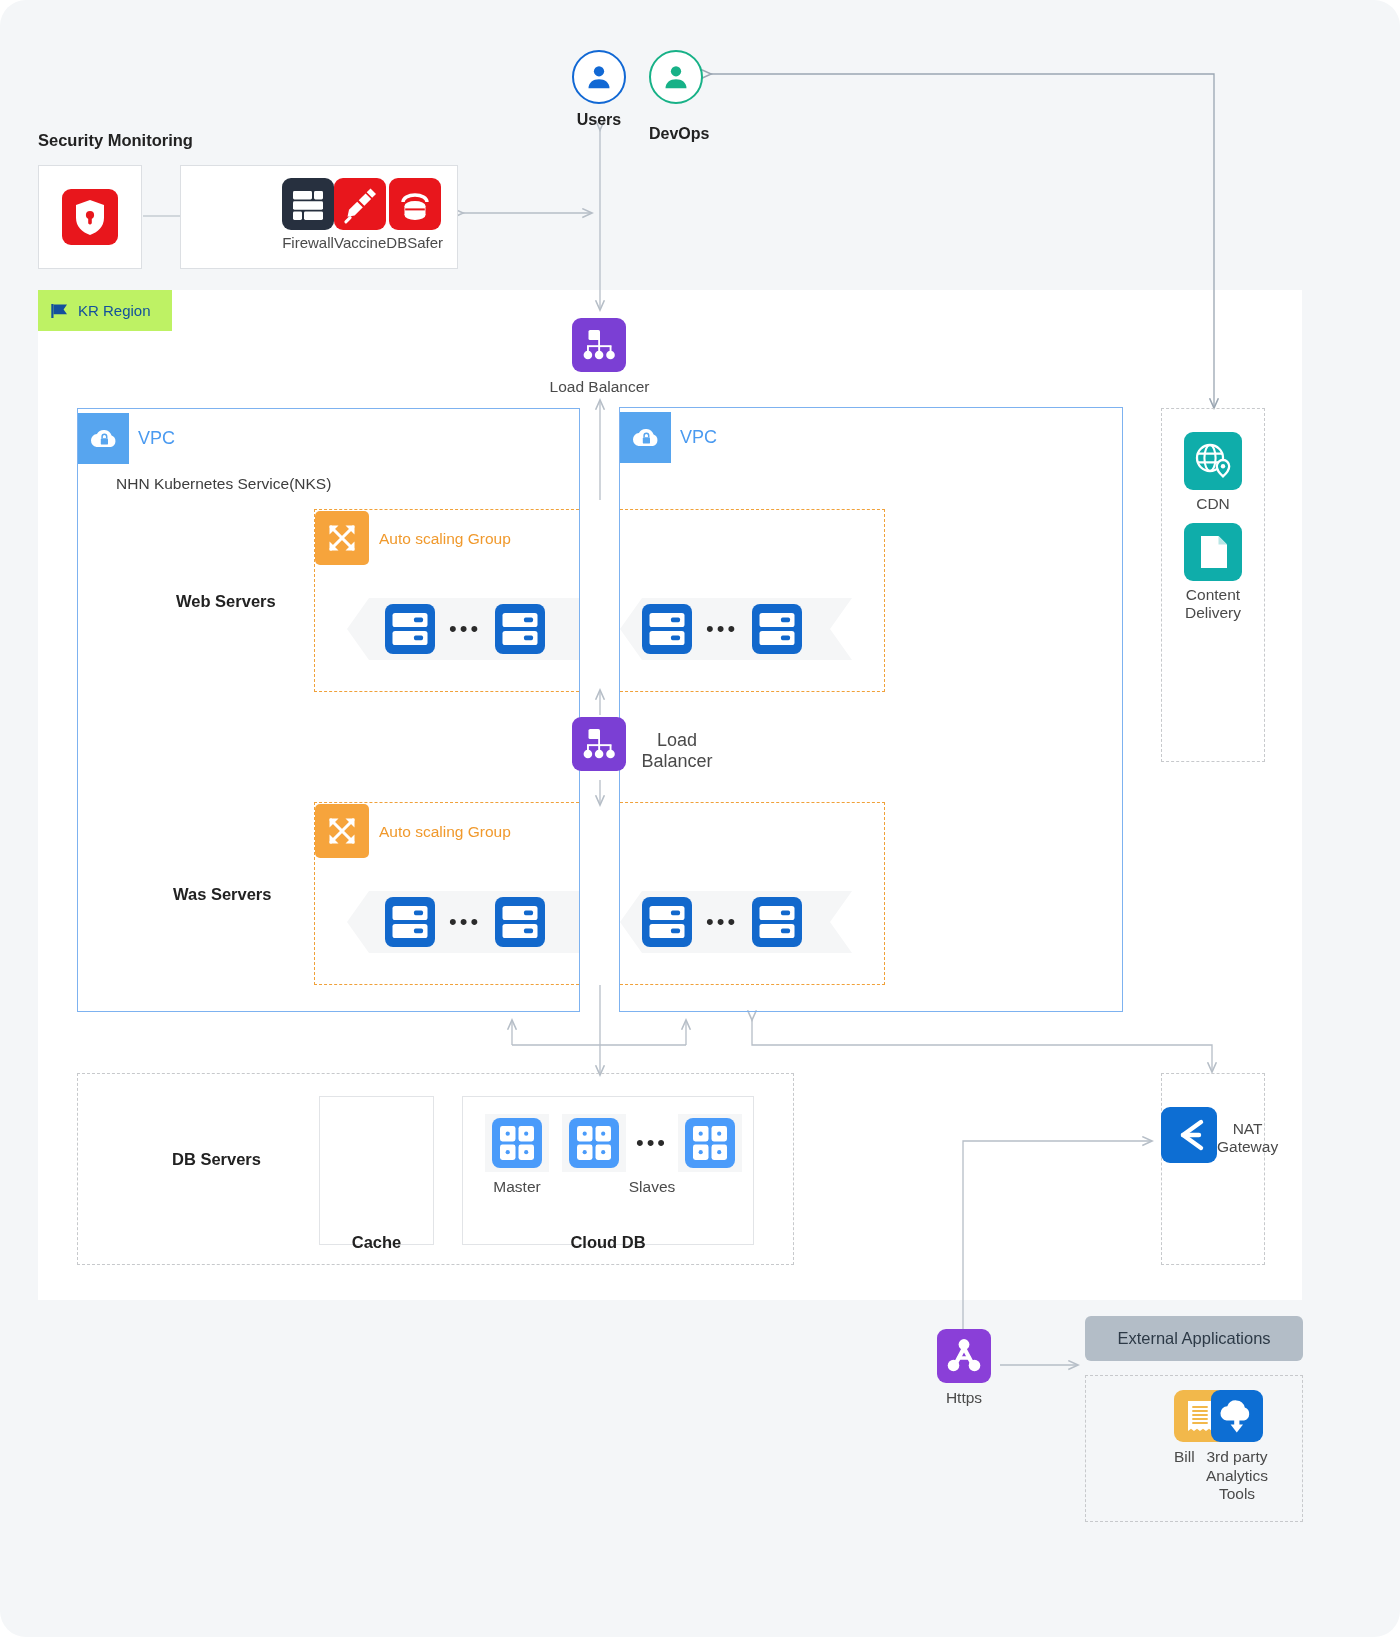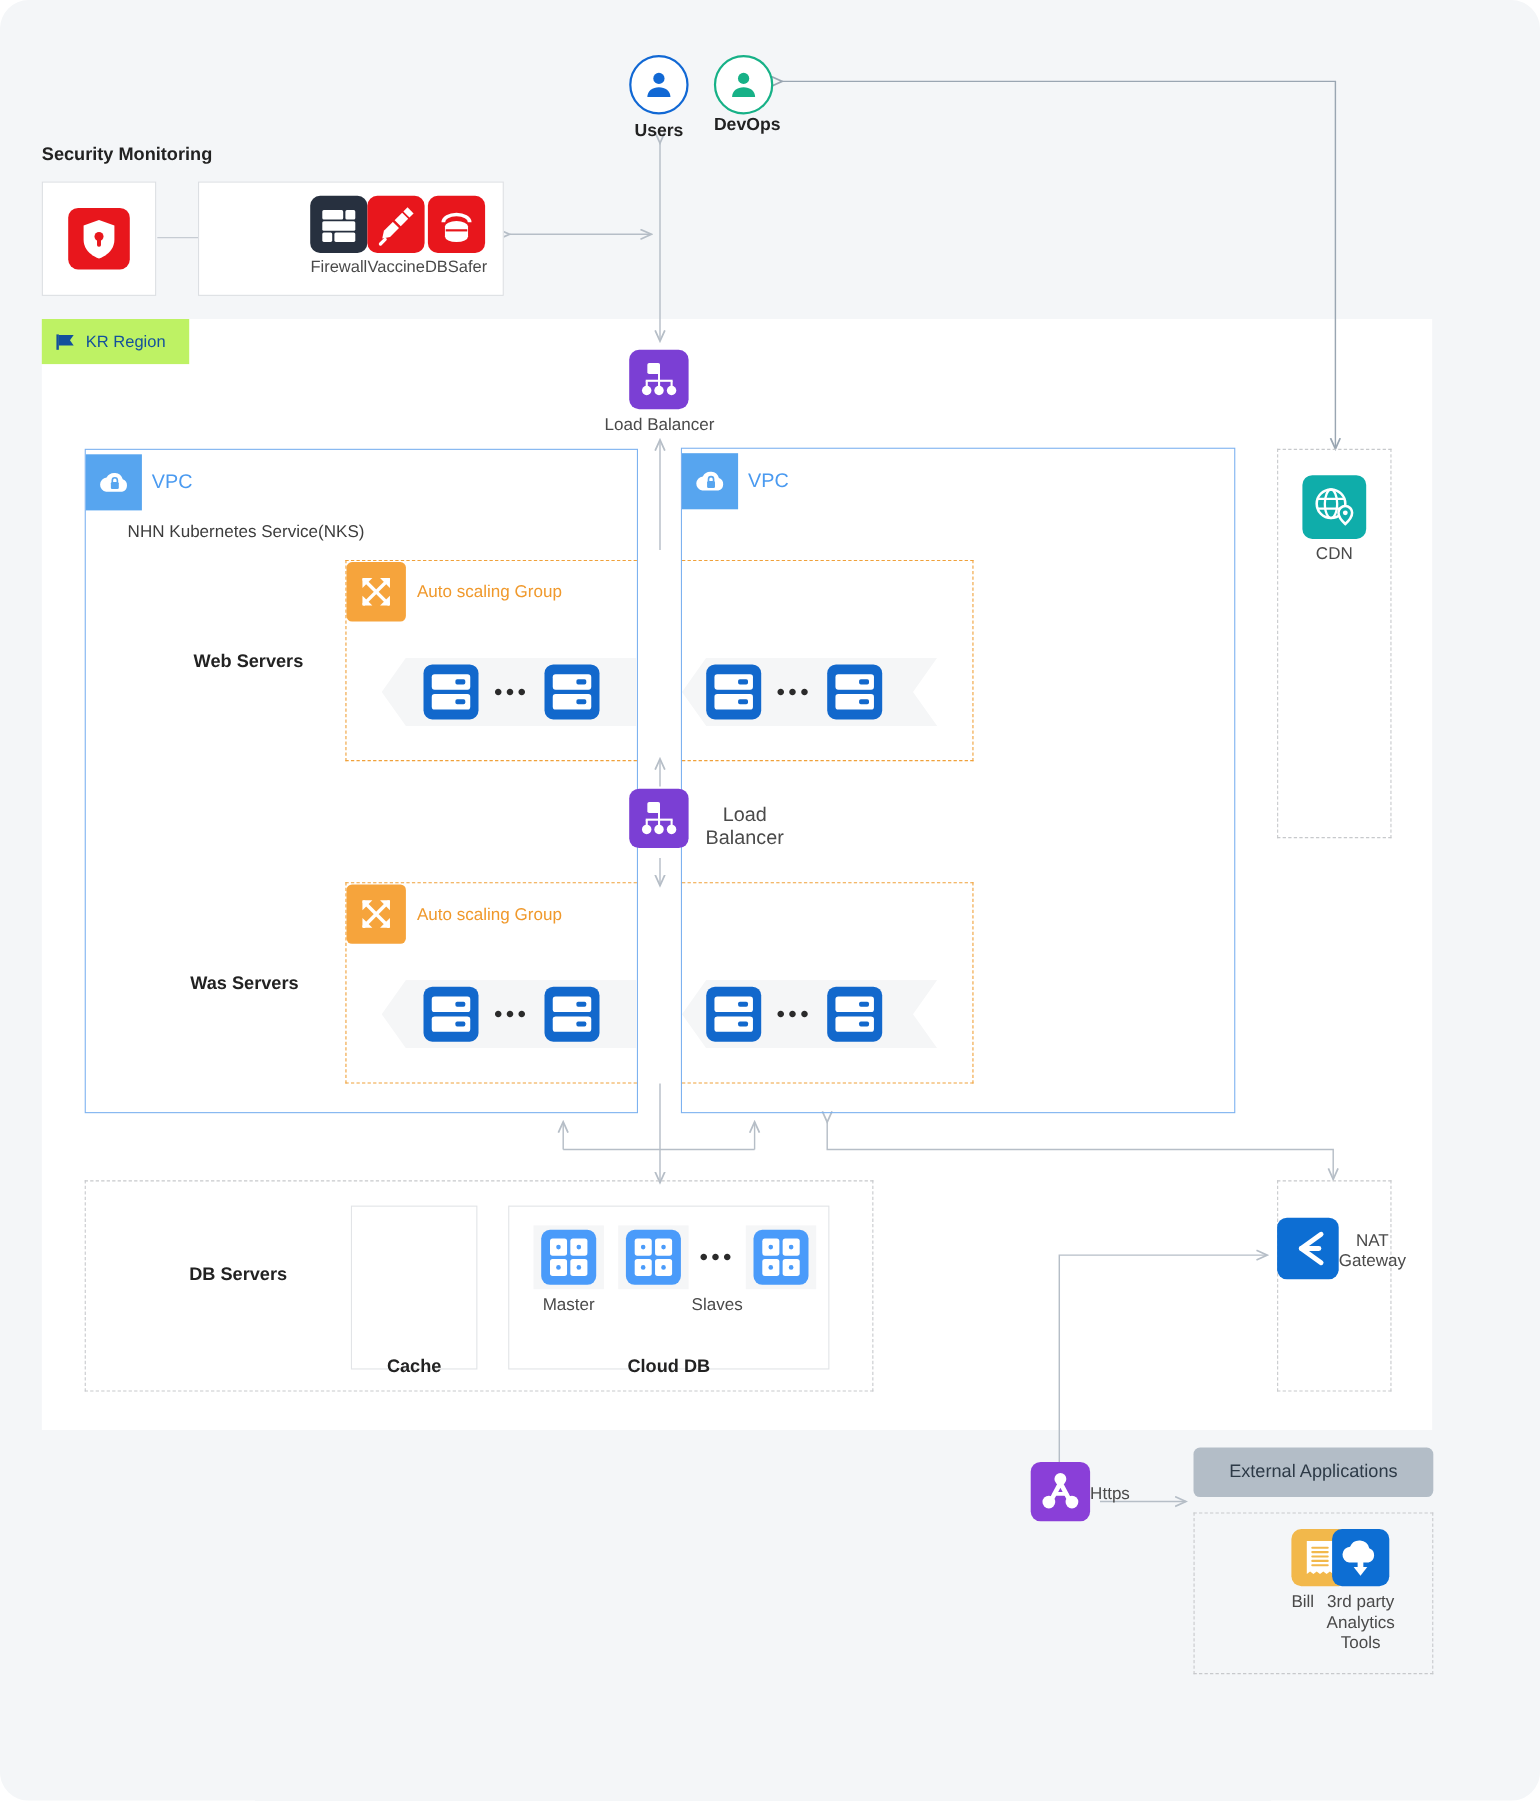--- a/index.html
+++ b/index.html
@@ -164,21 +164,21 @@
     <div class="lbl bold-dark" style="margin-top:6px;font-size:16px;">Users</div>
   </div>
 
   <div class="abs" style="left:649px;top:50px;">
     <div class="person green">
       <svg width="30" height="30" viewBox="0 0 24 24" aria-hidden="true">
         <circle cx="12" cy="7.4" r="4.1" fill="#17b187"></circle>
         <path d="M3.6 21c0-4.6 3.8-7.2 8.4-7.2S20.4 16.4 20.4 21z" fill="#17b187"></path>
       </svg>
     </div>
-    <div class="lbl bold-dark" style="margin-top:0;font-size:16px;">DevOps</div>
+    <div class="lbl bold-dark" style="margin-top:20px;font-size:16px;">DevOps</div>
   </div>
 
   <div id="sec-title" class="abs">Security Monitoring</div>
 
   <div id="sec-box-a" class="abs">
     <div>
       <svg width="56" height="56" viewBox="0 0 56 56" aria-hidden="true">
         <rect x="0" y="0" width="56" height="56" rx="9" fill="#e8161c"></rect>
         <path d="M28 11 L42 16 V29 C42 37.5 35.6 43.4 28 46 C20.4 43.4 14 37.5 14 29 V16 Z" fill="#ffffff"></path>
         <circle cx="28" cy="26" r="4.1" fill="#e8161c"></circle>
@@ -447,20 +447,33 @@
         <circle cx="26" cy="26" r="13" fill="none" stroke="#fff" stroke-width="2.3"></circle>
         <ellipse cx="26" cy="26" rx="5.6" ry="13" fill="none" stroke="#fff" stroke-width="2.1"></ellipse>
         <path d="M13.6 21.6 H38.4 M13.6 30.4 H38.4" stroke="#fff" stroke-width="2.1"></path>
         <path d="M39 28 a6.2 6.2 0 0 1 6.2 6.2 c0 4.6 -6.2 10.2 -6.2 10.2 s-6.2 -5.6 -6.2 -10.2 A6.2 6.2 0 0 1 39 28 z" fill="#0fadaa" stroke="#fff" stroke-width="2.3"></path>
         <circle cx="39" cy="34.2" r="2.2" fill="#fff"></circle>
       </svg>
     </span>
     <span class="lbl" style="margin-top:5px;">CDN</span>
   </div>
 
+  <div class="abs" style="left:1161px;top:523px;width:104px;display:flex;flex-direction:column;align-items:center;">
+    <span>
+      <svg width="58" height="58" viewBox="0 0 58 58" aria-hidden="true">
+        <rect x="0" y="0" width="58" height="58" rx="9" fill="#0fadaa"></rect>
+        <path d="M17 13 H34.5 L43 21.6 V45 H17 Z" fill="#fff"></path>
+        <path d="M34.5 13 V21.6 H43 Z" fill="#b7e6e5"></path>
+      </svg>
+    </span>
+    <span class="lbl wrap" style="margin-top:5px;line-height:1.18;">
+      <span style="display:block">Content</span>
+      <span style="display:block">Delivery</span>
+    </span>
+  </div>
 
 
   <div class="abs dot-box" style="left:77px;top:1073px;width:717px;height:192px;"></div>
   <div class="abs bold-dark" style="left:172px;top:1150px;font-size:16.5px;">DB Servers</div>
 
   <div class="abs solid-thin" style="left:319px;top:1096px;width:115px;height:149px;"></div>
   <div class="abs bold-dark" style="left:319px;top:1233px;width:115px;text-align:center;font-size:16.5px;">Cache</div>
 
   <div class="abs solid-thin" style="left:462px;top:1096px;width:292px;height:149px;"></div>
 
@@ -526,21 +539,21 @@
           <path d="M22 28 H38"></path>
         </g>
       </svg>
     </span>
     <span class="lbl wrap" style="margin-top:6px;line-height:1.18;">
       <span style="display:block">NAT</span>
       <span style="display:block">Gateway</span>
     </span>
   </div>
 
-  <div class="abs" style="left:937px;top:1329px;width:54px;display:flex;flex-direction:row;align-items:center;">
+  <div class="abs" style="left:937px;top:1329px;width:54px;display:flex;flex-direction:column;align-items:center;">
     <span>
       <svg width="54" height="54" viewBox="0 0 54 54" aria-hidden="true">
         <rect x="0" y="0" width="54" height="54" rx="9" fill="#8a3fd8"></rect>
         <circle cx="27" cy="15.5" r="5.4" fill="#fff"></circle>
         <circle cx="16.5" cy="36.5" r="5.8" fill="#fff"></circle>
         <circle cx="37.5" cy="36.5" r="5.8" fill="#fff"></circle>
         <path d="M27 19 L18 36 M27 19 L36 36" stroke="#fff" stroke-width="4.2" stroke-linecap="round"></path>
         <path d="M21.5 29 H32.5" stroke="#fff" stroke-width="3.4" stroke-linecap="round"></path>
       </svg>
     </span>

